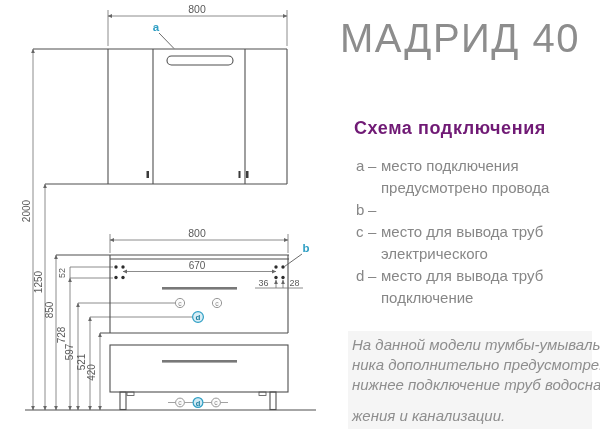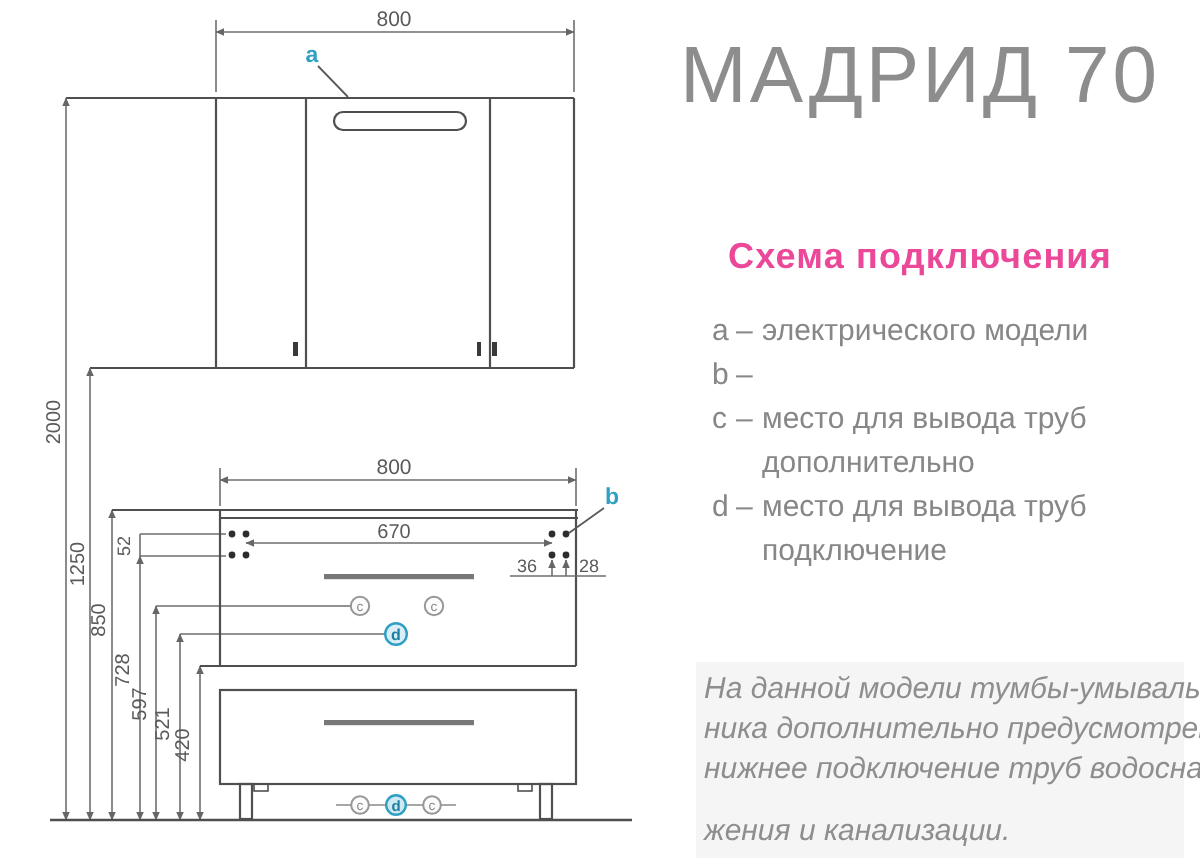--- a/index.html
+++ b/index.html
@@ -10,22 +10,22 @@
   .stage{position:absolute;left:0;top:0;width:600px;height:429px;}
   svg{position:absolute;left:0;top:0;}
   svg text{font-family:"Liberation Sans", sans-serif;}
 
   .panel{position:absolute;left:338px;top:0;width:258px;height:429px;}
   .title{
     position:absolute;left:2px;top:18px;font-size:40px;line-height:40px;
     font-weight:400;color:#8d8d8d;letter-spacing:1.5px;white-space:nowrap;
   }
   .heading{
-    position:absolute;left:26px;top:118px;font-size:18px;font-weight:700;
-    color:#ec4899;letter-spacing:0.6px;white-space:nowrap;
+    position:absolute;left:16px;top:118px;font-size:18px;font-weight:700;
+    color:#701a75;letter-spacing:0.6px;white-space:nowrap;
   }
   .legend{position:absolute;left:18px;top:155px;width:236px;font-size:15px;color:#878787;}
   .legend-item{display:flex;line-height:22px;}
   .legend-letter{width:12px;flex:0 0 12px;}
   .legend-dash{width:13px;flex:0 0 13px;}
   .legend-text{flex:1;}
   .note{
     position:absolute;left:10px;top:331px;width:244px;box-sizing:border-box;
     padding:4px 4px 6px 4px;background:#f5f5f5;
     font-style:italic;font-size:15px;line-height:20px;color:#8e8e8e;
@@ -153,41 +153,42 @@
       <circle cx="198" cy="402.5" r="4.9" fill="#cfe9f3" stroke="#2f9fc4" stroke-width="1.2"></circle>
       <text x="198" y="405.5" font-size="7.5" font-weight="bold" fill="#1f7fa0" text-anchor="middle">d</text>
       <circle cx="216" cy="402.5" r="4.4" fill="#fcfcfc" stroke="#979797" stroke-width="1"></circle>
       <text x="216" y="405.1" font-size="6.8" fill="#8a8a8a" text-anchor="middle">c</text>
     </g>
 
     <line x1="25" y1="410" x2="316" y2="410" stroke="#4f4f4f" stroke-width="1.2"></line>
   </svg>
 
   <div class="panel">
-    <div class="title">МАДРИД 70</div>
+    <div class="title">МАДРИД 40</div>
     <div class="heading">Схема подключения</div>
 
     <div class="legend">
       <div class="legend-item">
         <span class="legend-letter">a</span>
         <span class="legend-dash">–</span>
         <div class="legend-text">
-          <div>электрического модели</div>
+          <div>место подключения</div>
+          <div>предусмотрено провода</div>
         </div>
       </div>
       <div class="legend-item">
         <span class="legend-letter">b</span>
         <span class="legend-dash">–</span>
       </div>
       <div class="legend-item">
         <span class="legend-letter">c</span>
         <span class="legend-dash">–</span>
         <div class="legend-text">
           <div>место для вывода труб</div>
-          <div>дополнительно</div>
+          <div>электрического</div>
         </div>
       </div>
       <div class="legend-item">
         <span class="legend-letter">d</span>
         <span class="legend-dash">–</span>
         <div class="legend-text">
           <div>место для вывода труб</div>
           <div>подключение</div>
         </div>
       </div>

